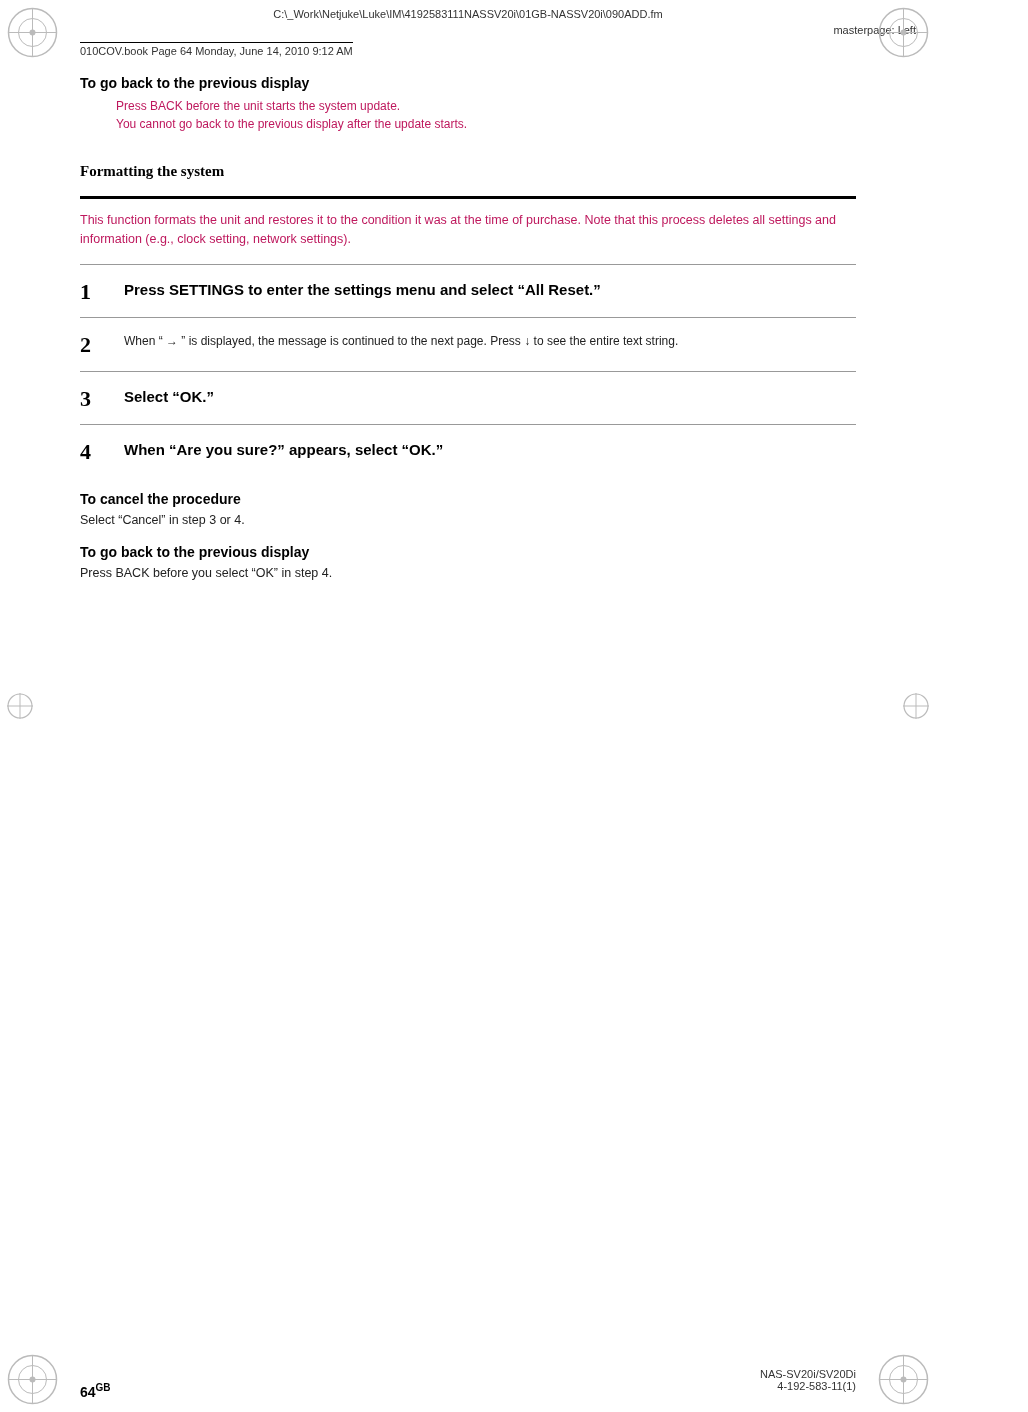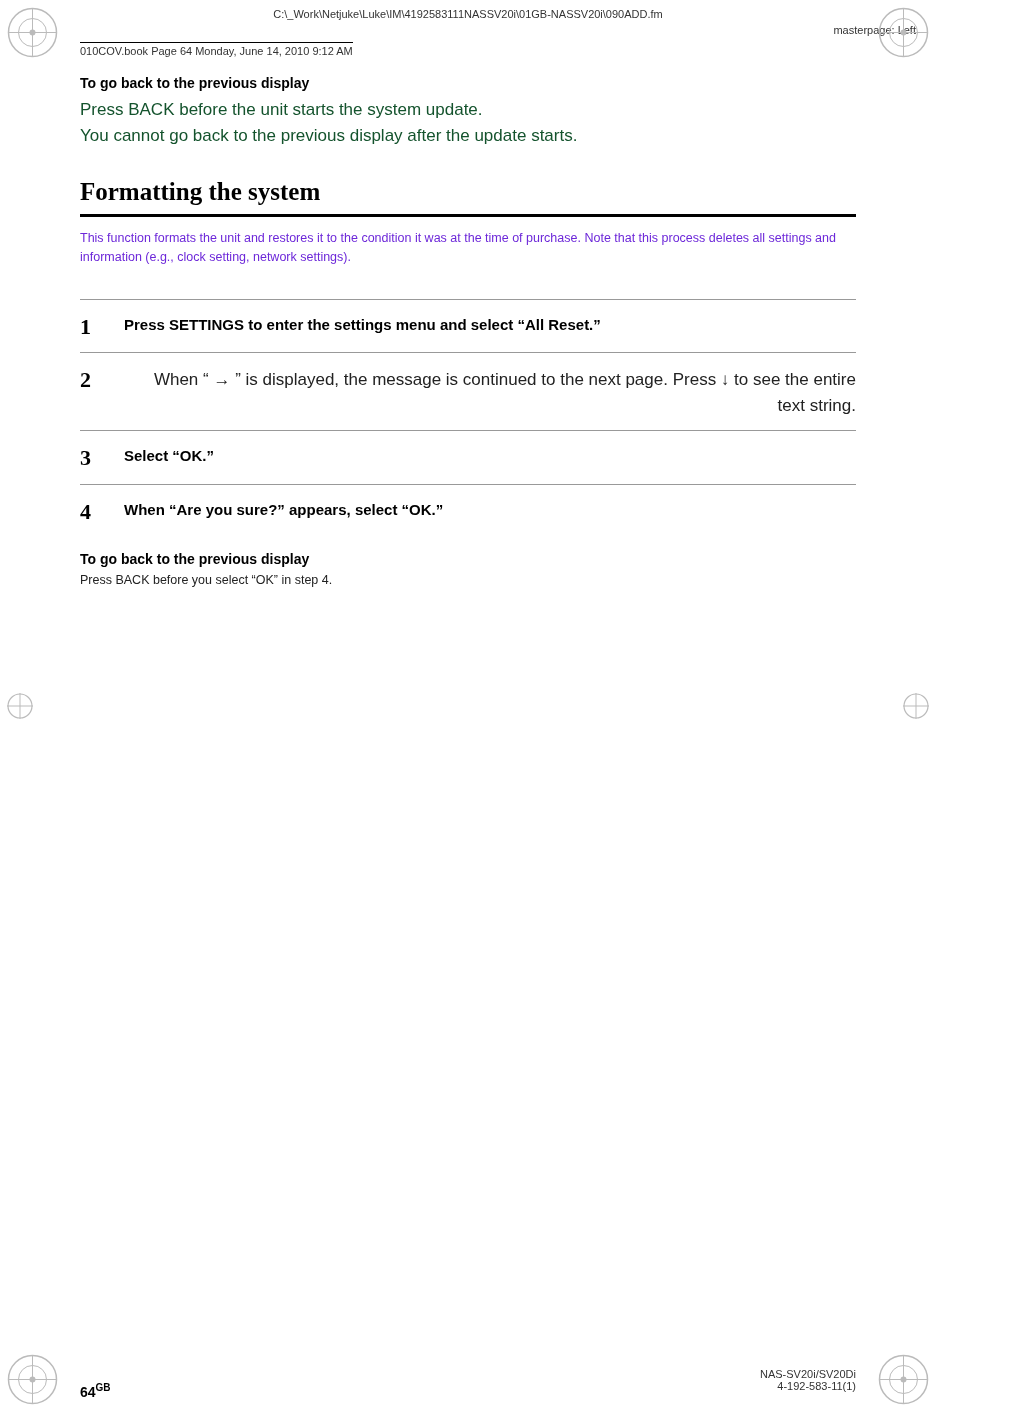--- a/index.html
+++ b/index.html
@@ -63,44 +63,45 @@
       margin-bottom: 30px;
     }
 
     .section-title-bold {
       font-size: 14px;
       font-weight: bold;
       margin-bottom: 6px;
     }
 
     .section-body {
-      font-size: 17px;
+      font-size: 12px;
       line-height: 1.5;
-      color: #14532d;
+      color: #be185d;
+      margin-left: 36px;
     }
 
     
     .formatting-section {
       margin-top: 20px;
     }
 
     .formatting-title {
-      font-size: 25px;
+      font-size: 15px;
       font-weight: bold;
       font-family: 'Times New Roman', Times, serif;
       border-bottom: 3px solid #000;
-      padding-bottom: 8px;
+      padding-bottom: 16px;
       margin-bottom: 12px;
     }
 
     .formatting-intro {
       font-size: 12.5px;
       line-height: 1.55;
-      color: #6d28d9;
-      margin-bottom: 31px;
+      color: #be185d;
+      margin-bottom: 14px;
     }
 
     
     .step {
       border-top: 1px solid #999;
       padding: 14px 0 12px 0;
       display: flex;
       align-items: flex-start;
       gap: 16px;
     }
@@ -118,24 +119,23 @@
     }
 
     .step-main {
       font-size: 15px;
       font-weight: bold;
       line-height: 1.4;
       margin-bottom: 4px;
     }
 
     .step-sub {
-      font-size: 17px;
+      font-size: 12px;
       line-height: 1.5;
       color: #222;
-      text-align: right;
     }
 
     
     .info-section {
       margin-top: 6px;
     }
 
     .info-title {
       font-size: 14px;
       font-weight: bold;
@@ -261,20 +261,24 @@
         </div>
       </div>
 
       <div class="step">
         <div class="step-number">4</div>
         <div class="step-content">
           <div class="step-main">When “Are you sure?” appears, select “OK.”</div>
         </div>
       </div>
 
+      <div class="info-section" style="margin-top:14px;">
+        <div class="info-title">To cancel the procedure</div>
+        <div class="info-body">Select “Cancel” in step 3 or 4.</div>
+      </div>
 
       <div class="info-section" style="margin-top:14px;">
         <div class="info-title">To go back to the previous display</div>
         <div class="info-body">Press BACK before you select “OK” in step 4.</div>
       </div>
 
     </div>
 
   </div>
 

